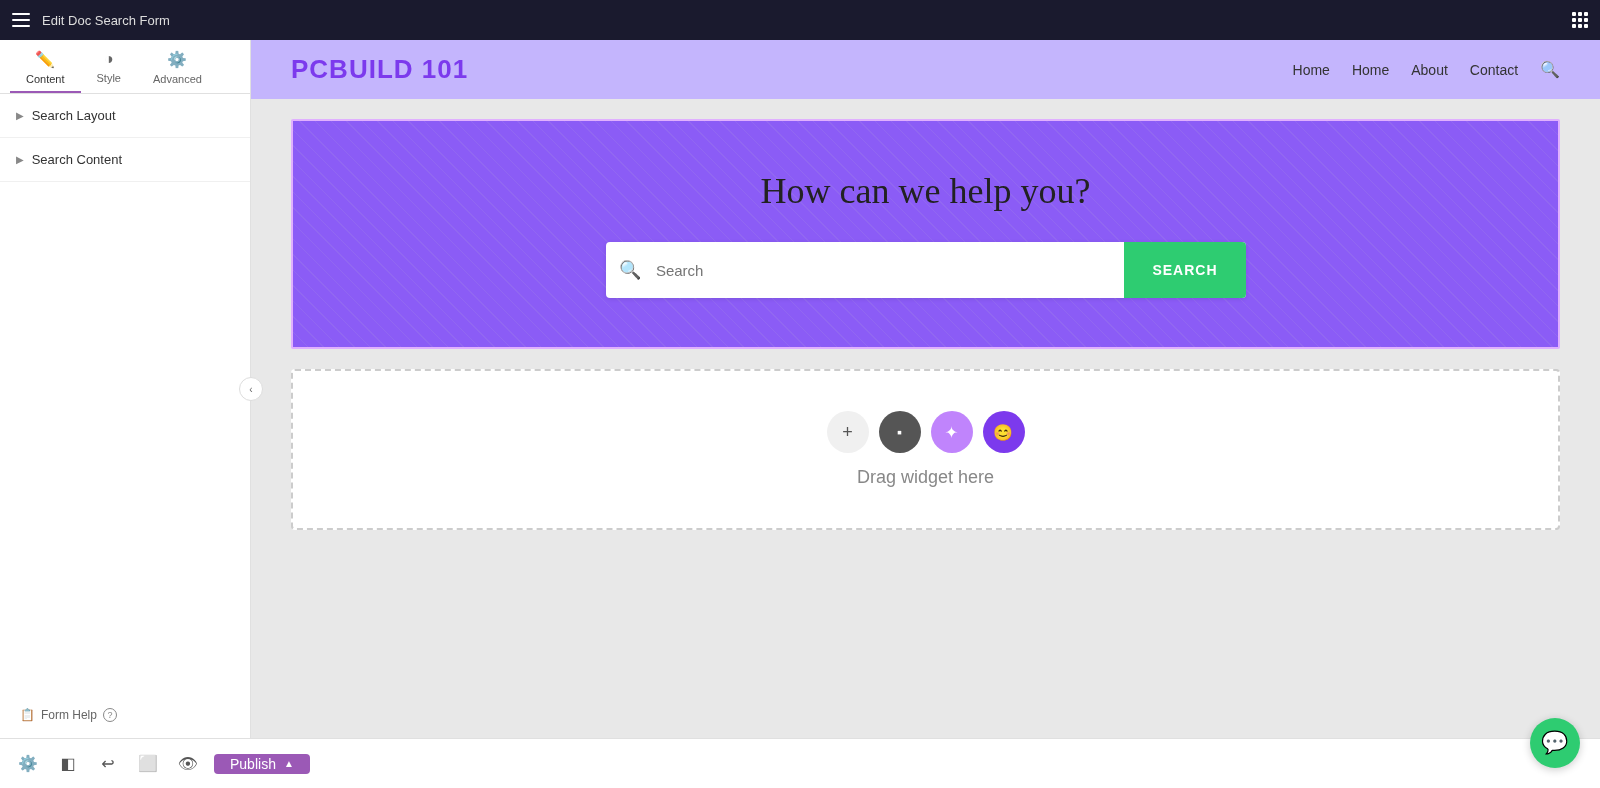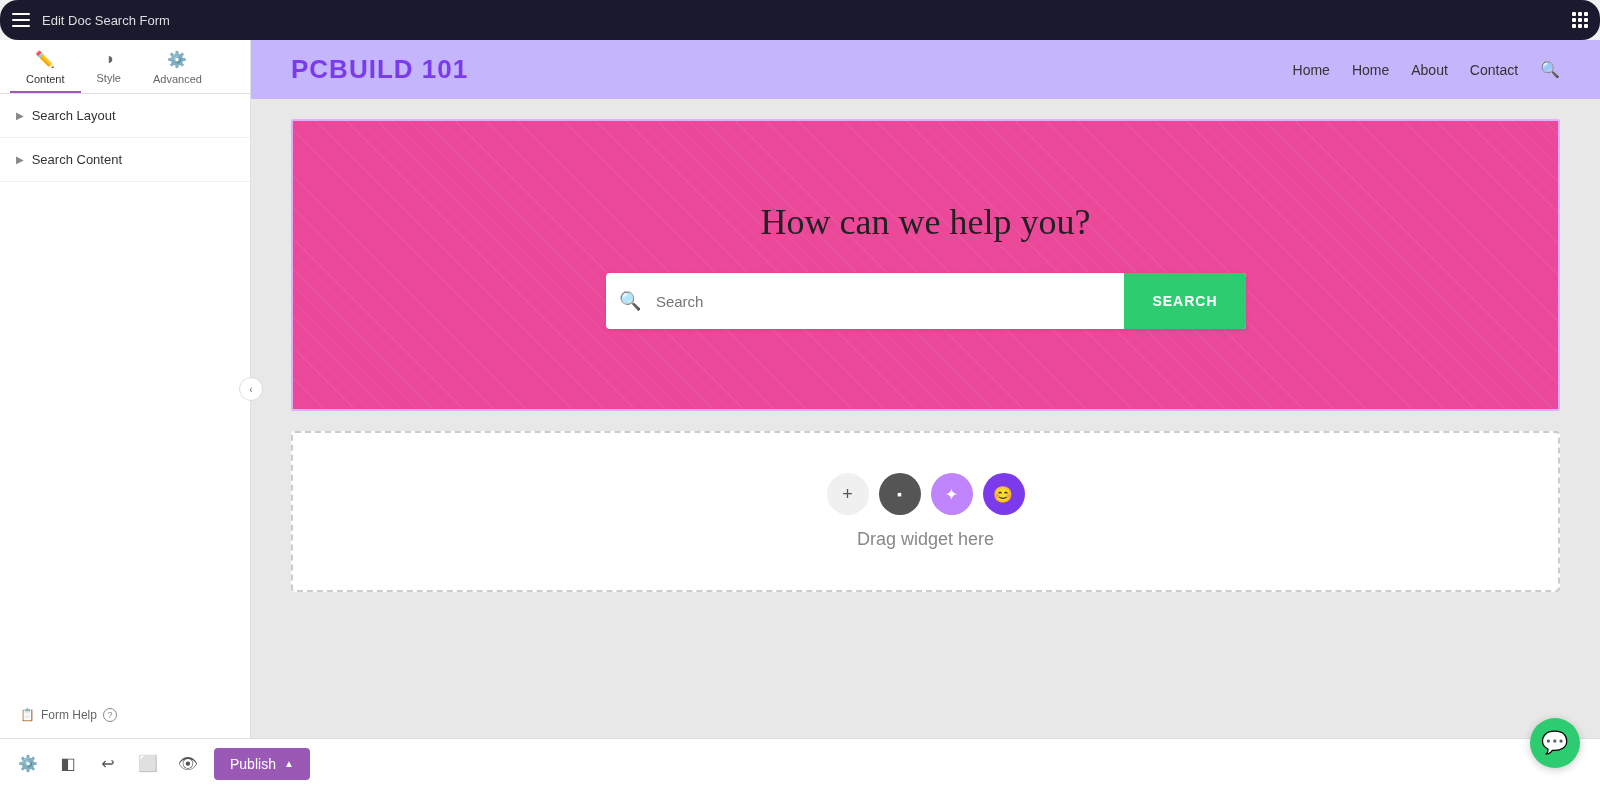--- a/index.html
+++ b/index.html
@@ -8,21 +8,20 @@
     
     .top-bar {
       display: flex;
       align-items: center;
       background: #1a1a2e;
       color: white;
       height: 40px;
       padding: 0 12px;
       gap: 12px;
       flex-shrink: 0;
-      border-radius: 18px;
     }
     .top-bar-logo { display: flex; align-items: center; gap: 6px; }
     .hamburger-icon { width: 18px; height: 14px; display: flex; flex-direction: column; justify-content: space-between; }
     .hamburger-icon span { display: block; height: 2px; background: white; border-radius: 1px; }
     .top-bar-title { font-size: 13px; color: #ddd; flex: 1; }
     .grid-icon { display: grid; grid-template-columns: 1fr 1fr 1fr; gap: 2px; width: 16px; }
     .grid-icon span { display: block; width: 4px; height: 4px; background: white; border-radius: 1px; }
 
     
     .main-layout {
@@ -172,24 +171,24 @@
     
     .content-wrapper {
       padding: 20px 40px;
       display: flex;
       flex-direction: column;
       gap: 20px;
     }
 
     
     .hero-section {
-      background: #ec4899;
+      background: #8b5cf6;
       border: 2px solid #e0b0ff;
       border-radius: 2px;
-      padding: 80px 40px;
+      padding: 49px 40px;
       text-align: center;
       position: relative;
     }
     .hero-section::before {
       content: '';
       position: absolute;
       inset: 0;
       background: repeating-linear-gradient(
         45deg,
         transparent,
@@ -301,21 +300,21 @@
       font-size: 16px;
       color: #555;
     }
     .publish-btn {
       display: flex;
       align-items: center;
       background: #9b59b6;
       color: white;
       border: none;
       border-radius: 4px;
-      height: 32px;
+      height: 20px;
       padding: 0 16px;
       font-size: 14px;
       cursor: pointer;
       gap: 8px;
       margin-left: 4px;
     }
     .publish-chevron {
       font-size: 10px;
     }
 

